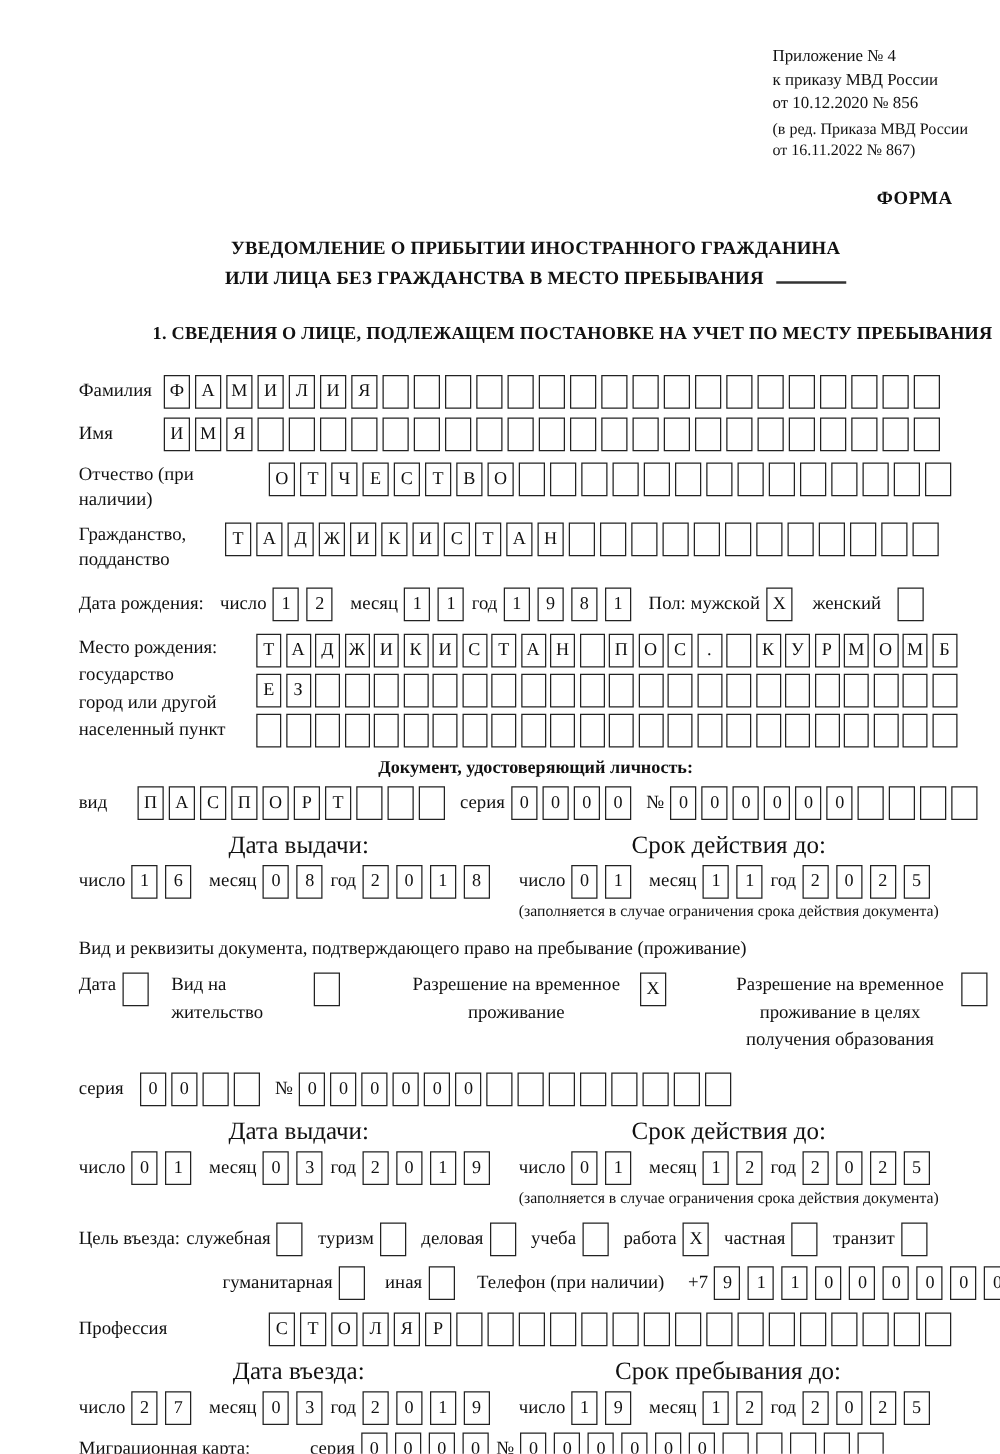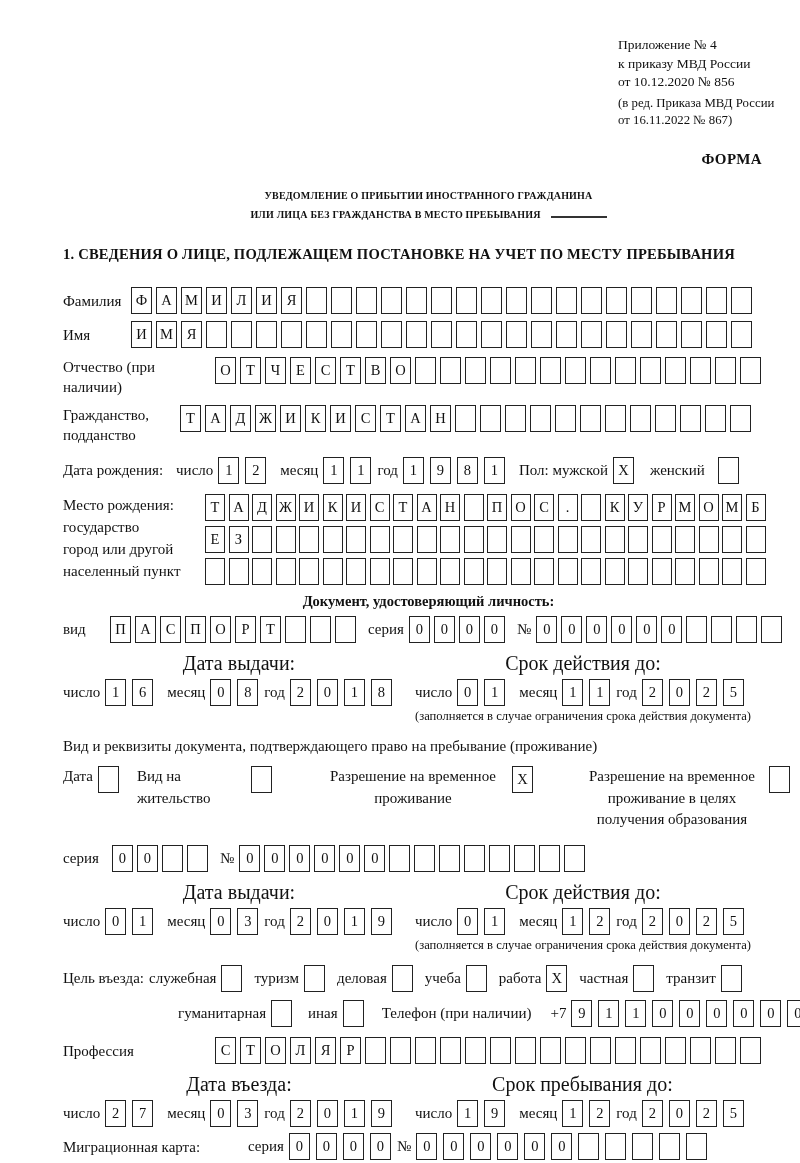--- a/index.html
+++ b/index.html
@@ -9,24 +9,24 @@
     font-family:"Liberation Serif","DejaVu Serif",serif;
     color:#111;
   }
   .page { padding:36px 6px 0 63px; width:800px; height:826px; }
 
   
   .appendix { margin-left:555px; font-size:13.5px; line-height:1.38; }
   .edition  { margin-left:555px; font-size:12.8px; line-height:1.35; margin-top:3px; }
   .forma { text-align:right; padding-right:32px; font-weight:bold; font-size:15px; margin-top:22px; letter-spacing:.4px; }
 
-  .title { text-align:center; font-weight:bold; font-size:10px; line-height:1.55; margin-top:20px; letter-spacing:.2px; }
+  .title { text-align:center; font-weight:bold; font-size:15px; line-height:1.55; margin-top:20px; letter-spacing:.2px; }
   .blank-line { display:inline-block; width:56px; border-bottom:2px solid #333; height:14px; margin-left:10px; }
 
-  .sect { font-weight:bold; font-size:14.6px; margin-top:24px; letter-spacing:.2px; }
+  .sect { font-weight:bold; font-size:14.6px; margin-top:24px; letter-spacing:.2px;text-align:right; }
 
   
   .cells { display:flex; flex:0 0 auto; }
   .cell {
     width:21px; height:27px; flex:0 0 auto;
     border:1.7px solid #222; margin-right:4px;
     display:flex; align-items:center; justify-content:center;
     font-size:14.5px; background:#fff;
   }
   .cells.tight .cell { width:20px; margin-right:3.5px; }

